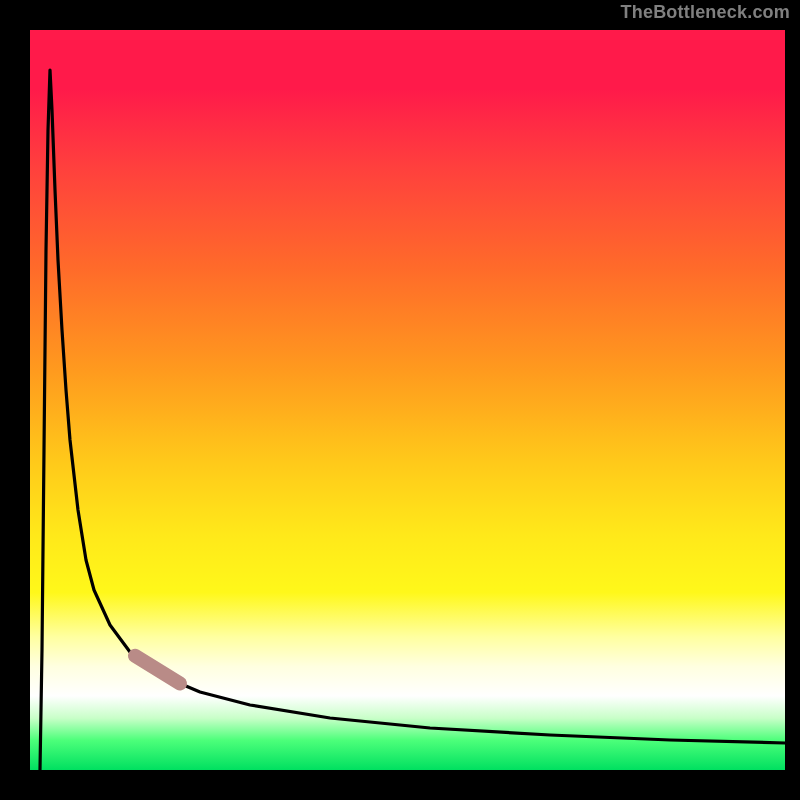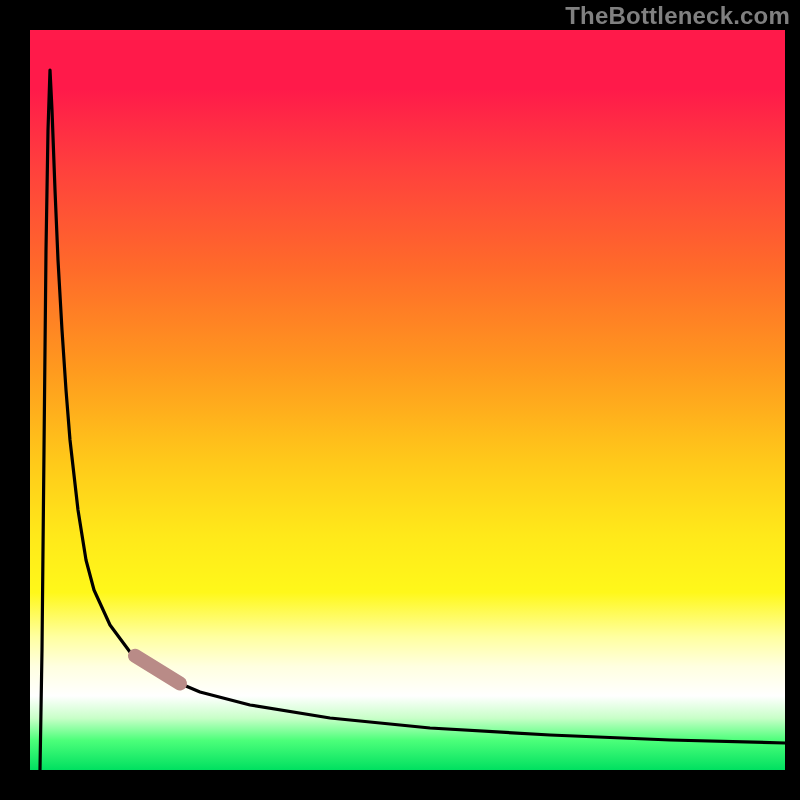--- a/index.html
+++ b/index.html
@@ -14,21 +14,21 @@
     position: relative;
     width: 800px;
     height: 800px;
     background: #000;
   }
   .attribution {
     position: absolute;
     top: 2px;
     right: 10px;
     color: #808080;
-    font-size: 24px;
+    font-size: 18px;
     font-weight: 600;
     letter-spacing: 0.2px;
   }
   .plot-area {
     position: absolute;
     left: 30px;
     top: 30px;
     width: 755px;
     height: 740px;
     overflow: hidden;

